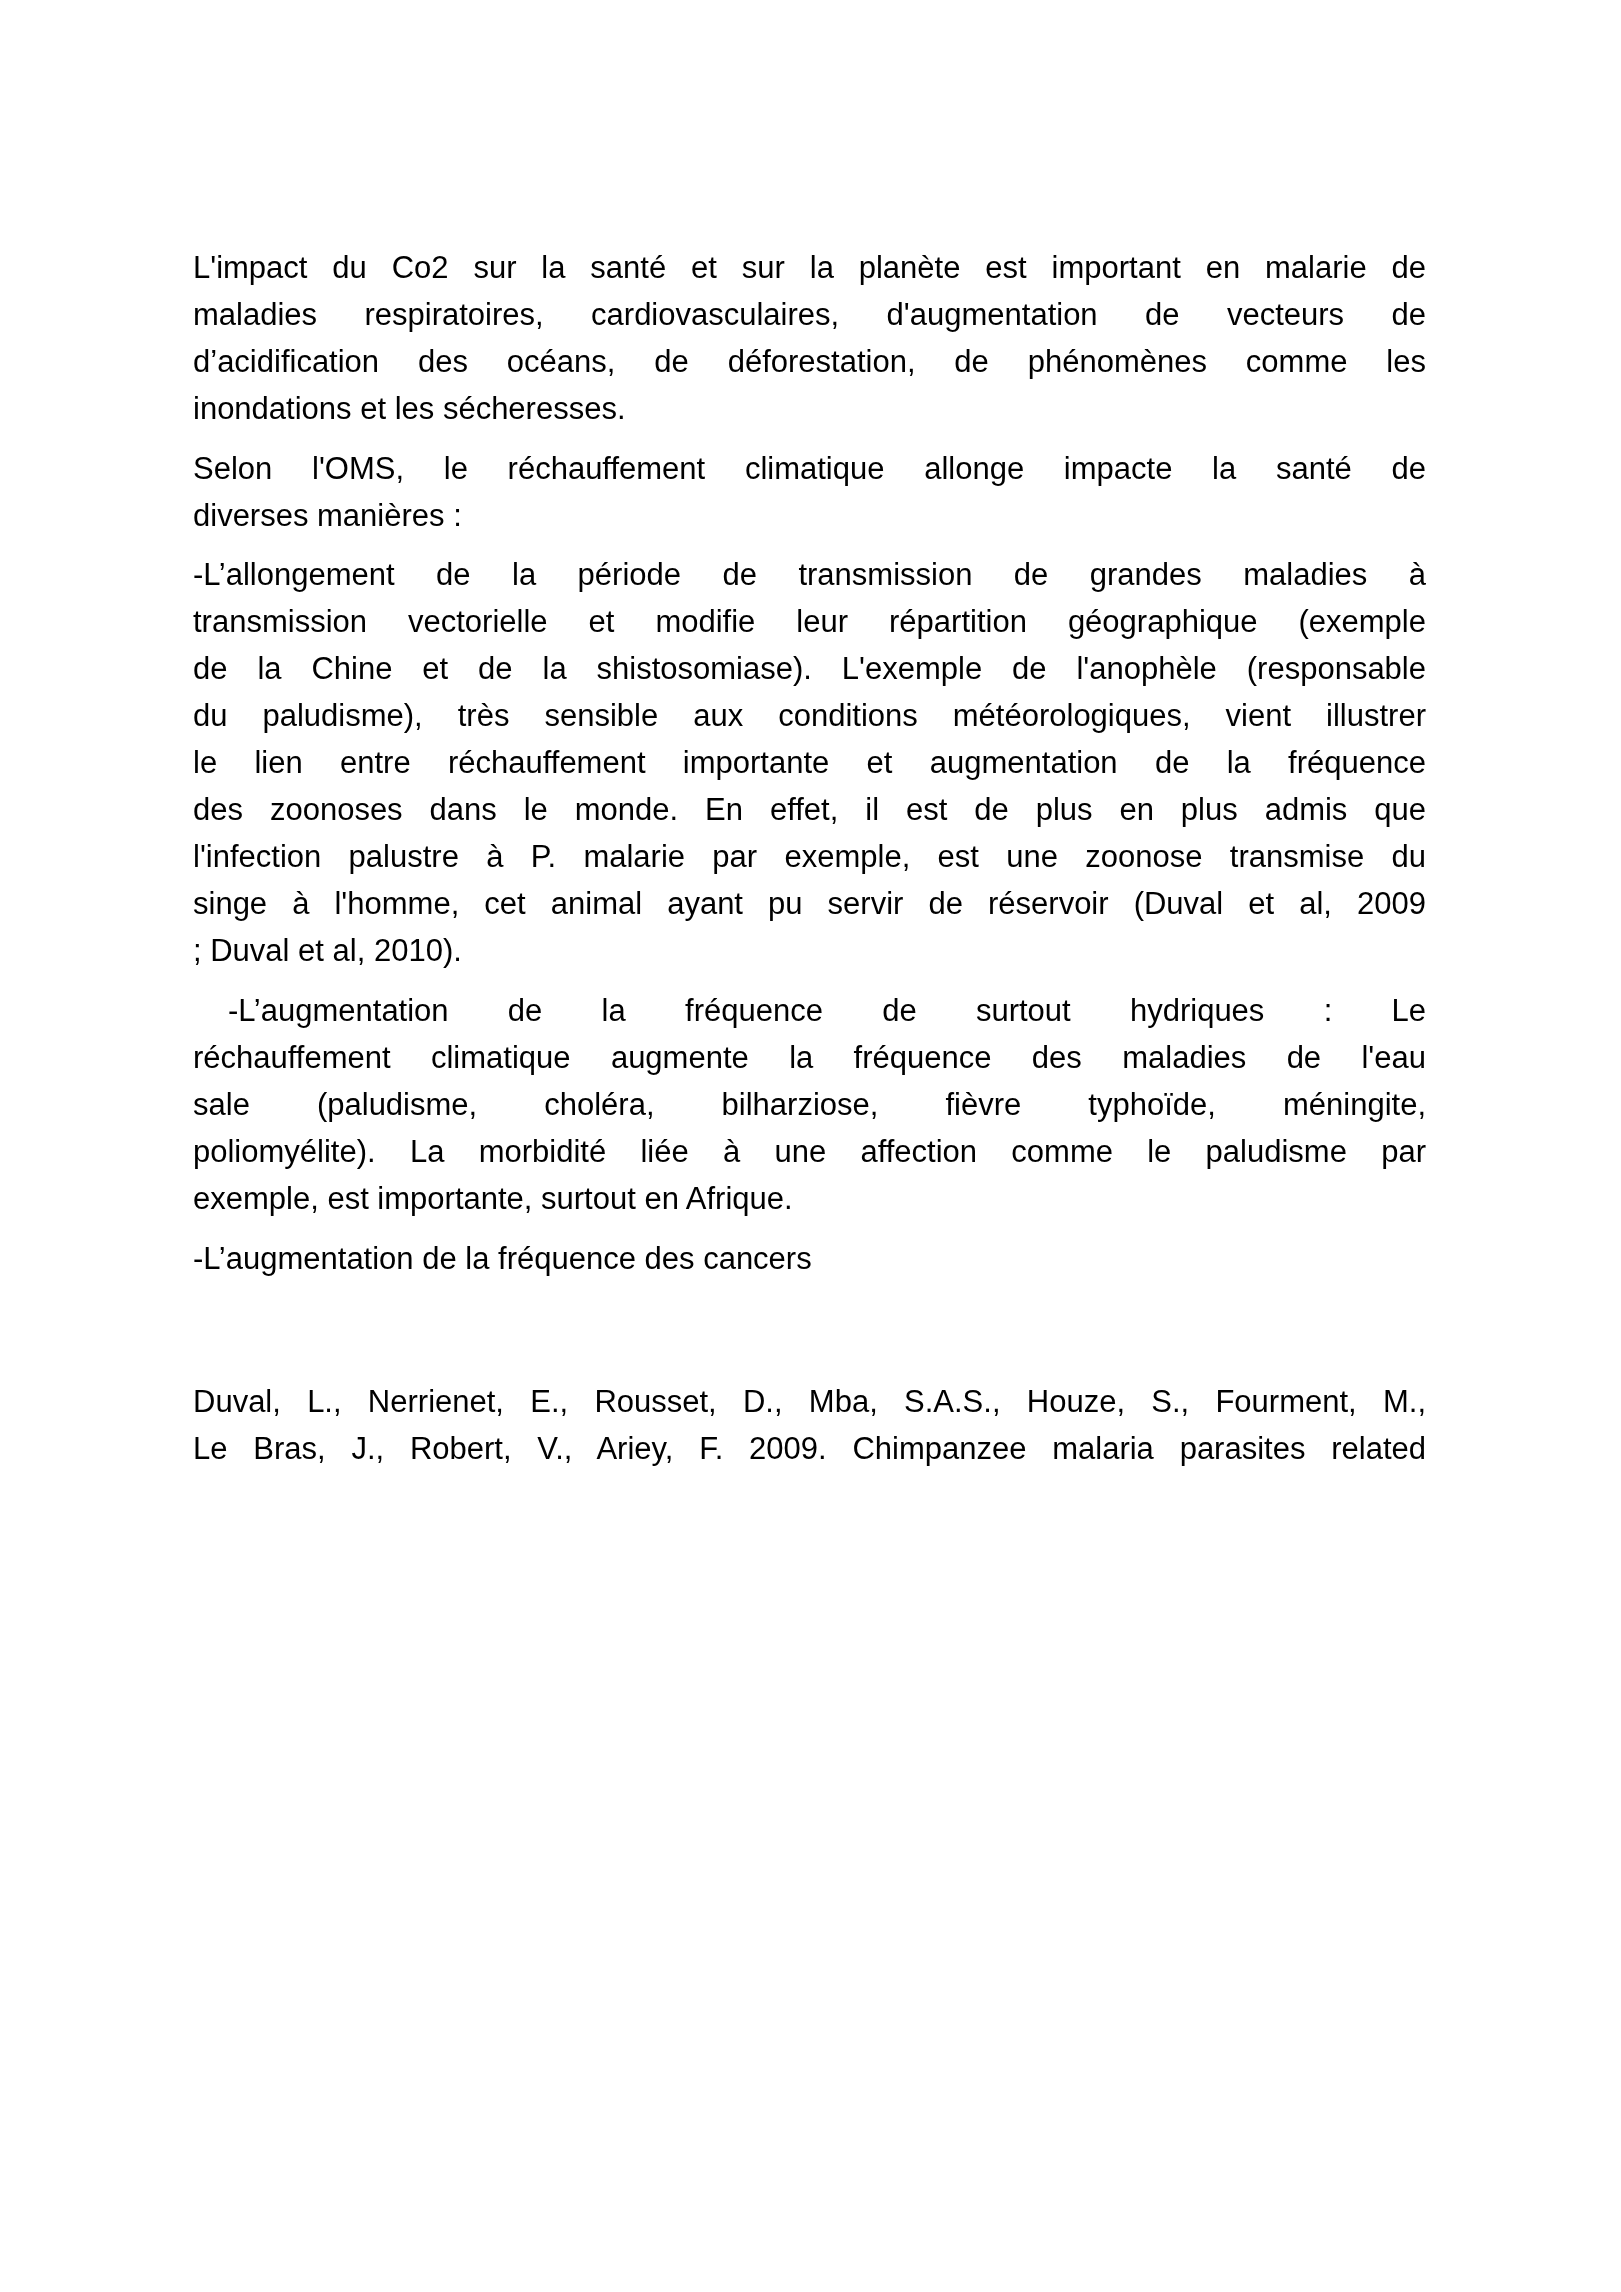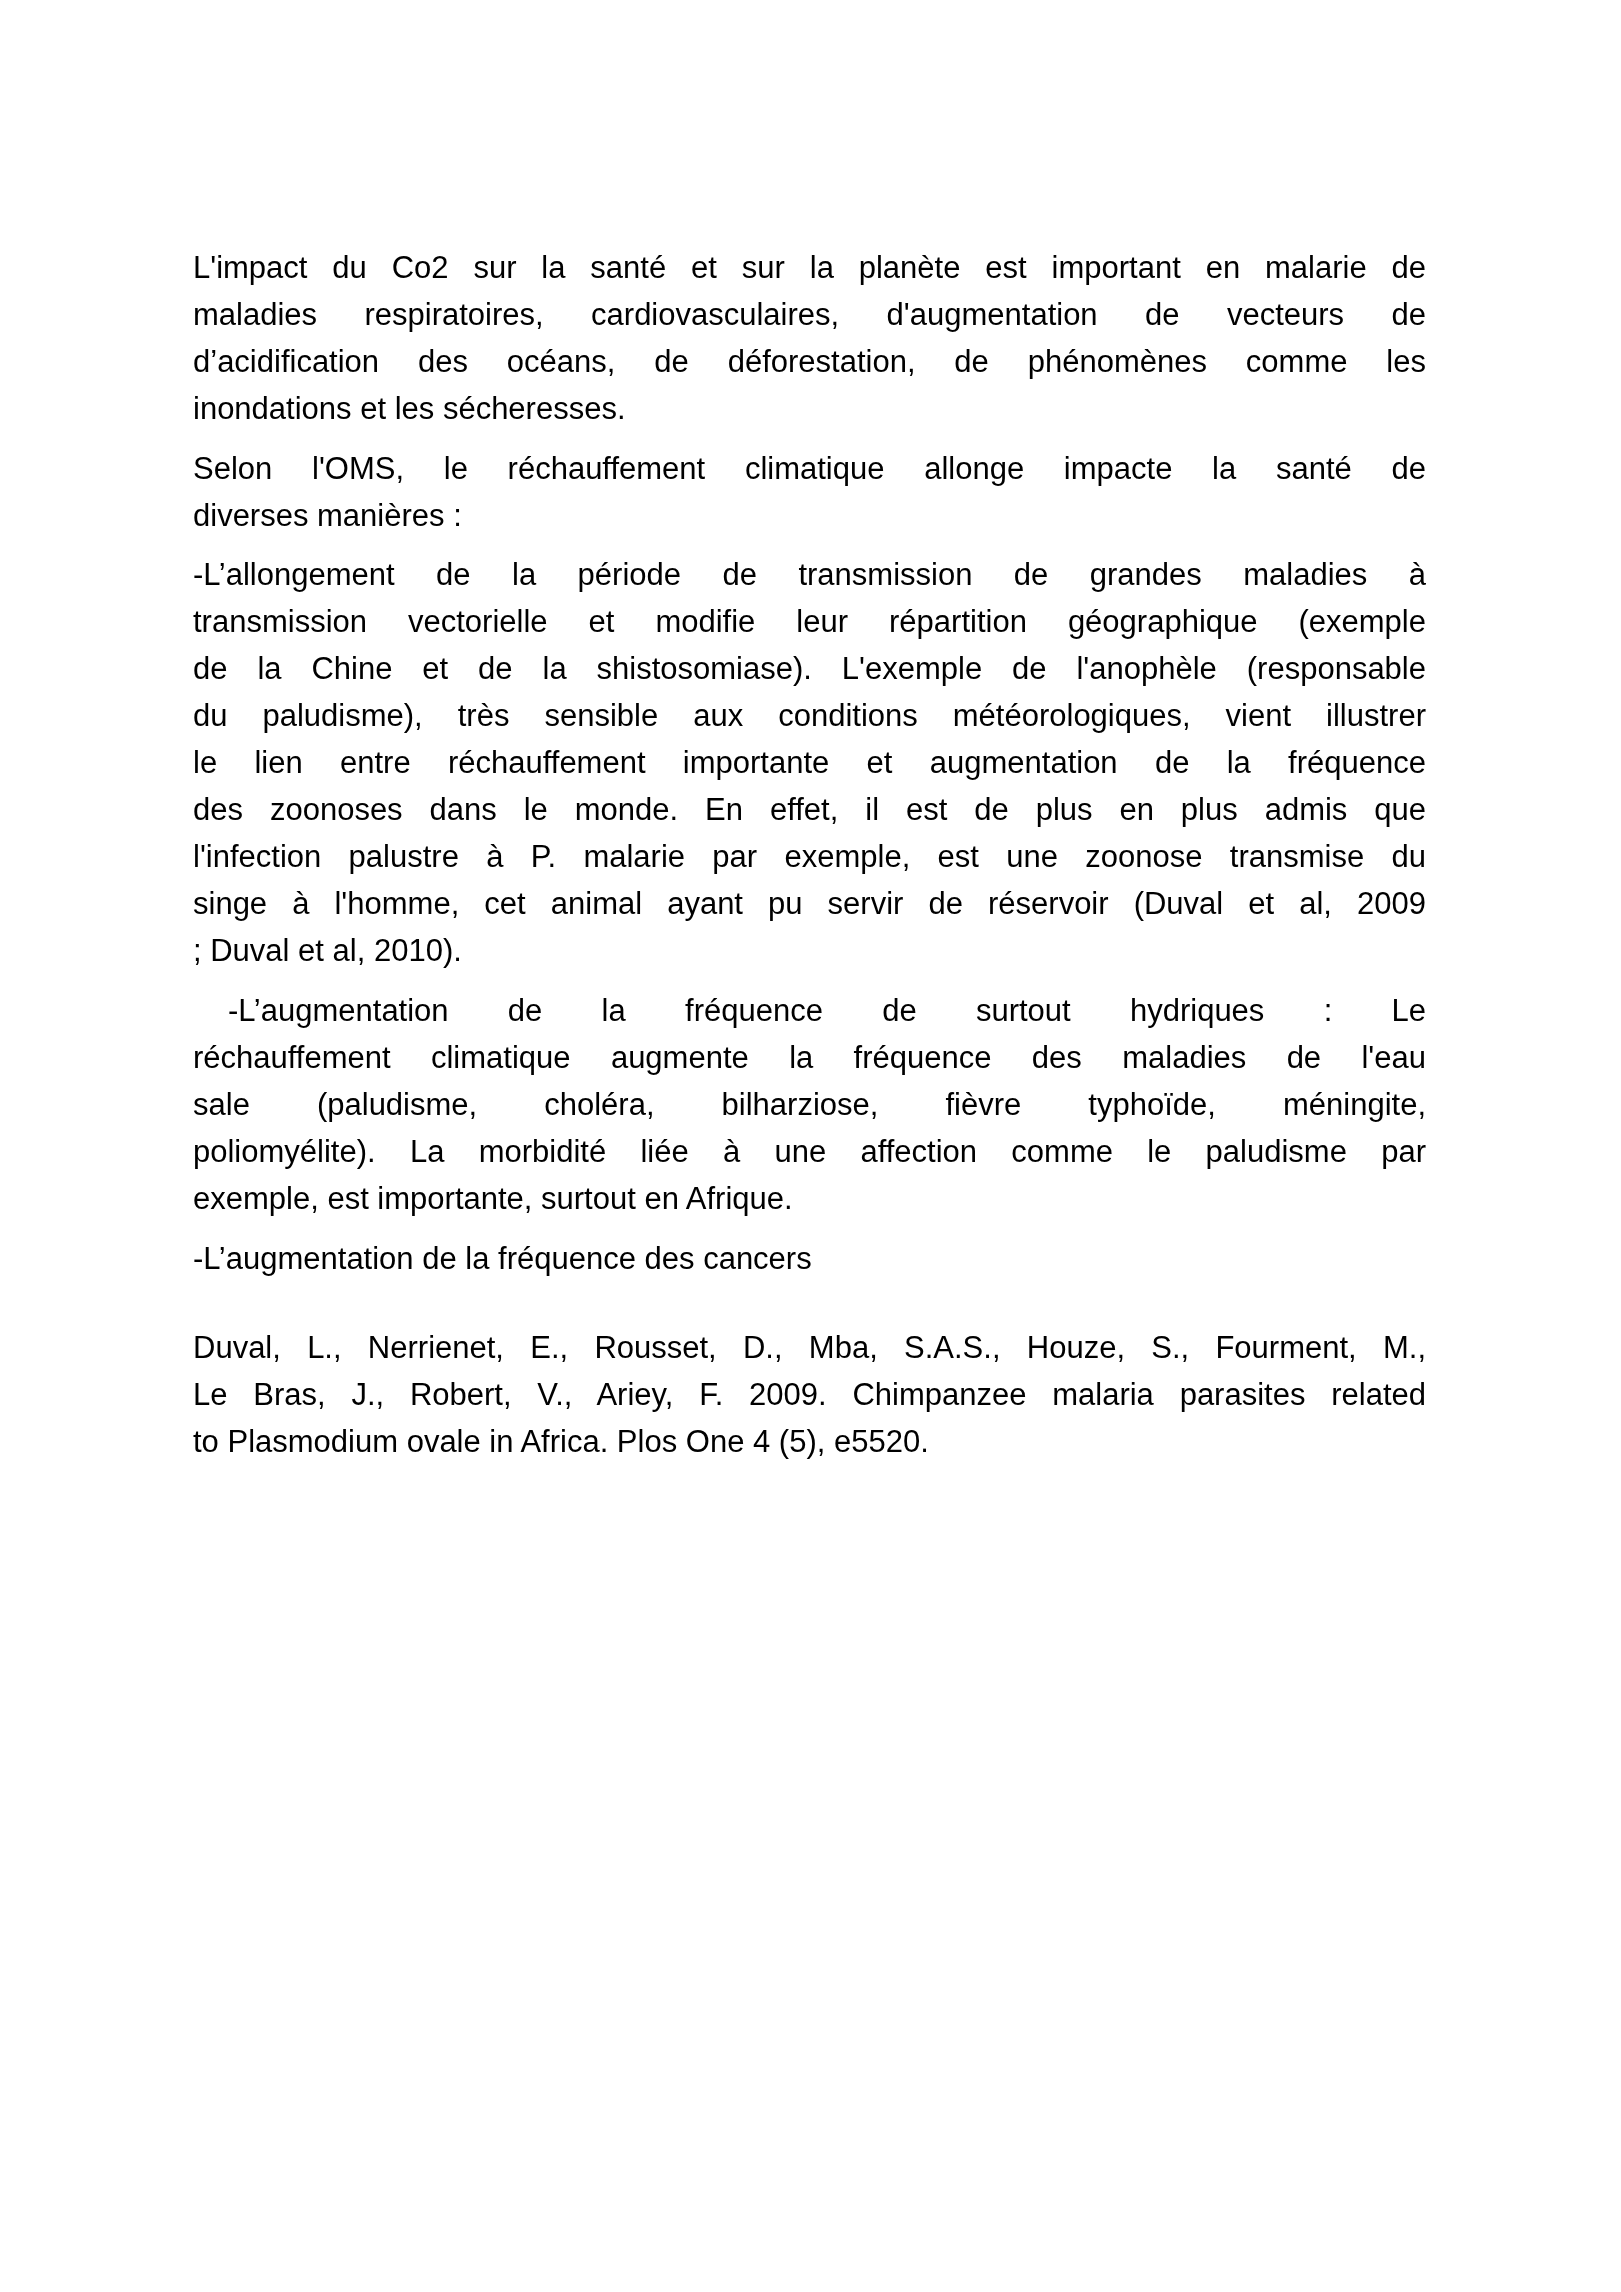--- a/index.html
+++ b/index.html
@@ -31,21 +31,21 @@
   }
   .title {
     margin: 0 0 88px 0;
     text-align: left;
     white-space: nowrap;
   }
   .para {
     margin: 0 0 12.7px 0;
   }
   .para.gap-before {
-    margin-top: 42px;
+    margin-top: 96px;
   }
   .line {
     text-align: justify;
     text-align-last: justify;
   }
   .line.last {
     text-align: last;
     text-align-last: left;
   }
   .line.indent {
@@ -85,18 +85,17 @@
           <div class="line">sale (paludisme, choléra, bilharziose, fièvre typhoïde, méningite,</div>
           <div class="line">poliomyélite). La morbidité liée à une affection comme le paludisme par</div>
           <div class="line last">exemple, est importante, surtout en Afrique.</div>
         </div>
         <div class="para">
           <div class="line last">-L’augmentation de la fréquence des cancers</div>
         </div>
         <div class="para gap-before">
           <div class="line">Duval, L., Nerrienet, E., Rousset, D., Mba, S.A.S., Houze, S., Fourment, M.,</div>
           <div class="line">Le Bras, J., Robert, V., Ariey, F. 2009. Chimpanzee malaria parasites related</div>
-          <div class="line last">to Plasmodium ovale in Africa. Plos One 4 (5), e5520.</div>
         </div>
       </div>
   </div>
 </div>
 
 
 </body></html>

